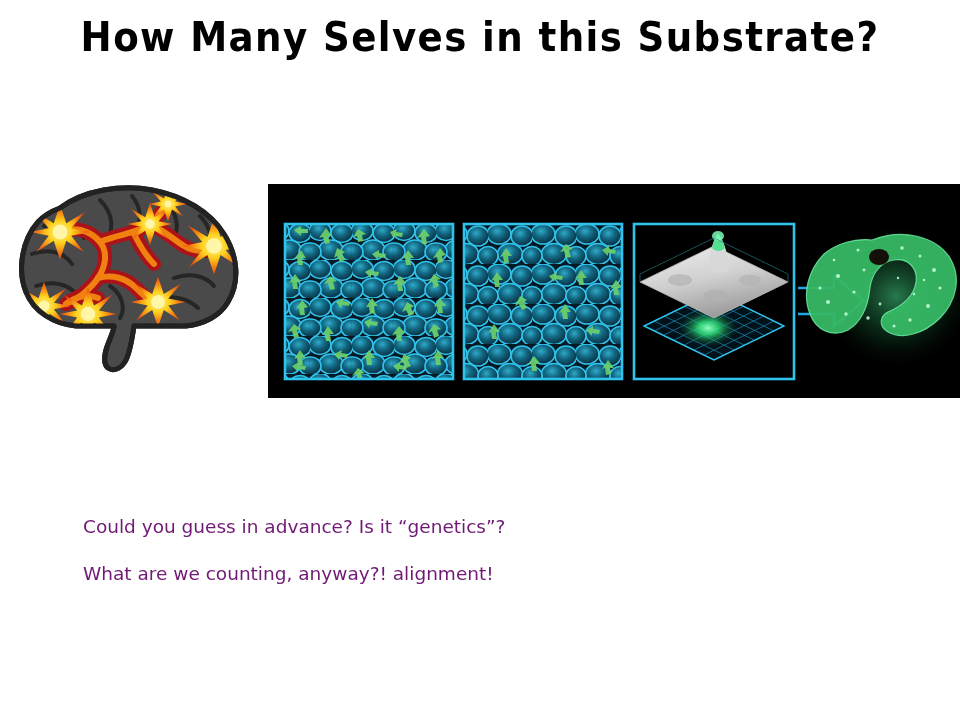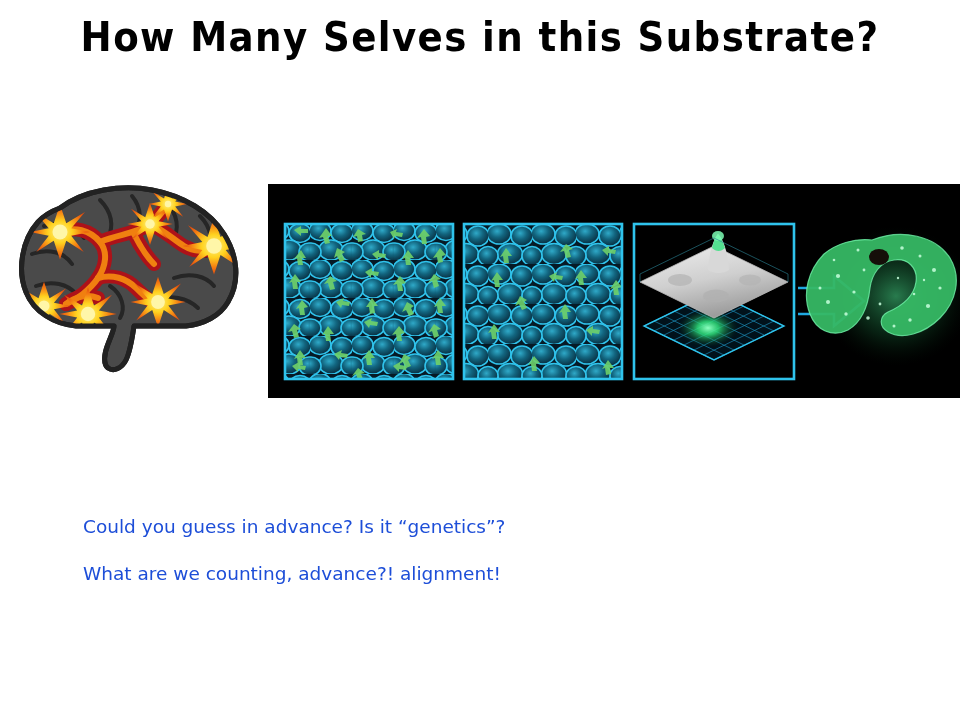--- a/index.html
+++ b/index.html
@@ -56,21 +56,21 @@
   
   .body-lines {
     position: absolute;
     left: 83px;
     top: 518px;
     width: 600px;
   }
   .body-line {
     font-family: "DejaVu Sans", sans-serif;
     font-size: 18.5px;
-    color: #1d4ed8;
+    color: #701a75;
     line-height: 1.0;
     margin: 0 0 28px 0;
     white-space: nowrap;
   }
   .body-line:last-child { margin-bottom: 0; }
 </style>
 </head>
 <body>
 
 <div class="slide-title">How Many Selves in this Substrate?</div>
@@ -369,14 +369,14 @@
           <circle cx="566" cy="76" r="1.3"></circle>
           <circle cx="630" cy="94" r="1.2"></circle>
         </g>
       </g>
     </g>
   </svg>
 </div>
 
 <div class="body-lines">
   <p class="body-line">Could you guess in advance?  Is it “genetics”?</p>
-  <p class="body-line">What are we counting, advance?!  alignment!</p>
+  <p class="body-line">What are we counting, anyway?!  alignment!</p>
 </div>
 
 </body></html>

